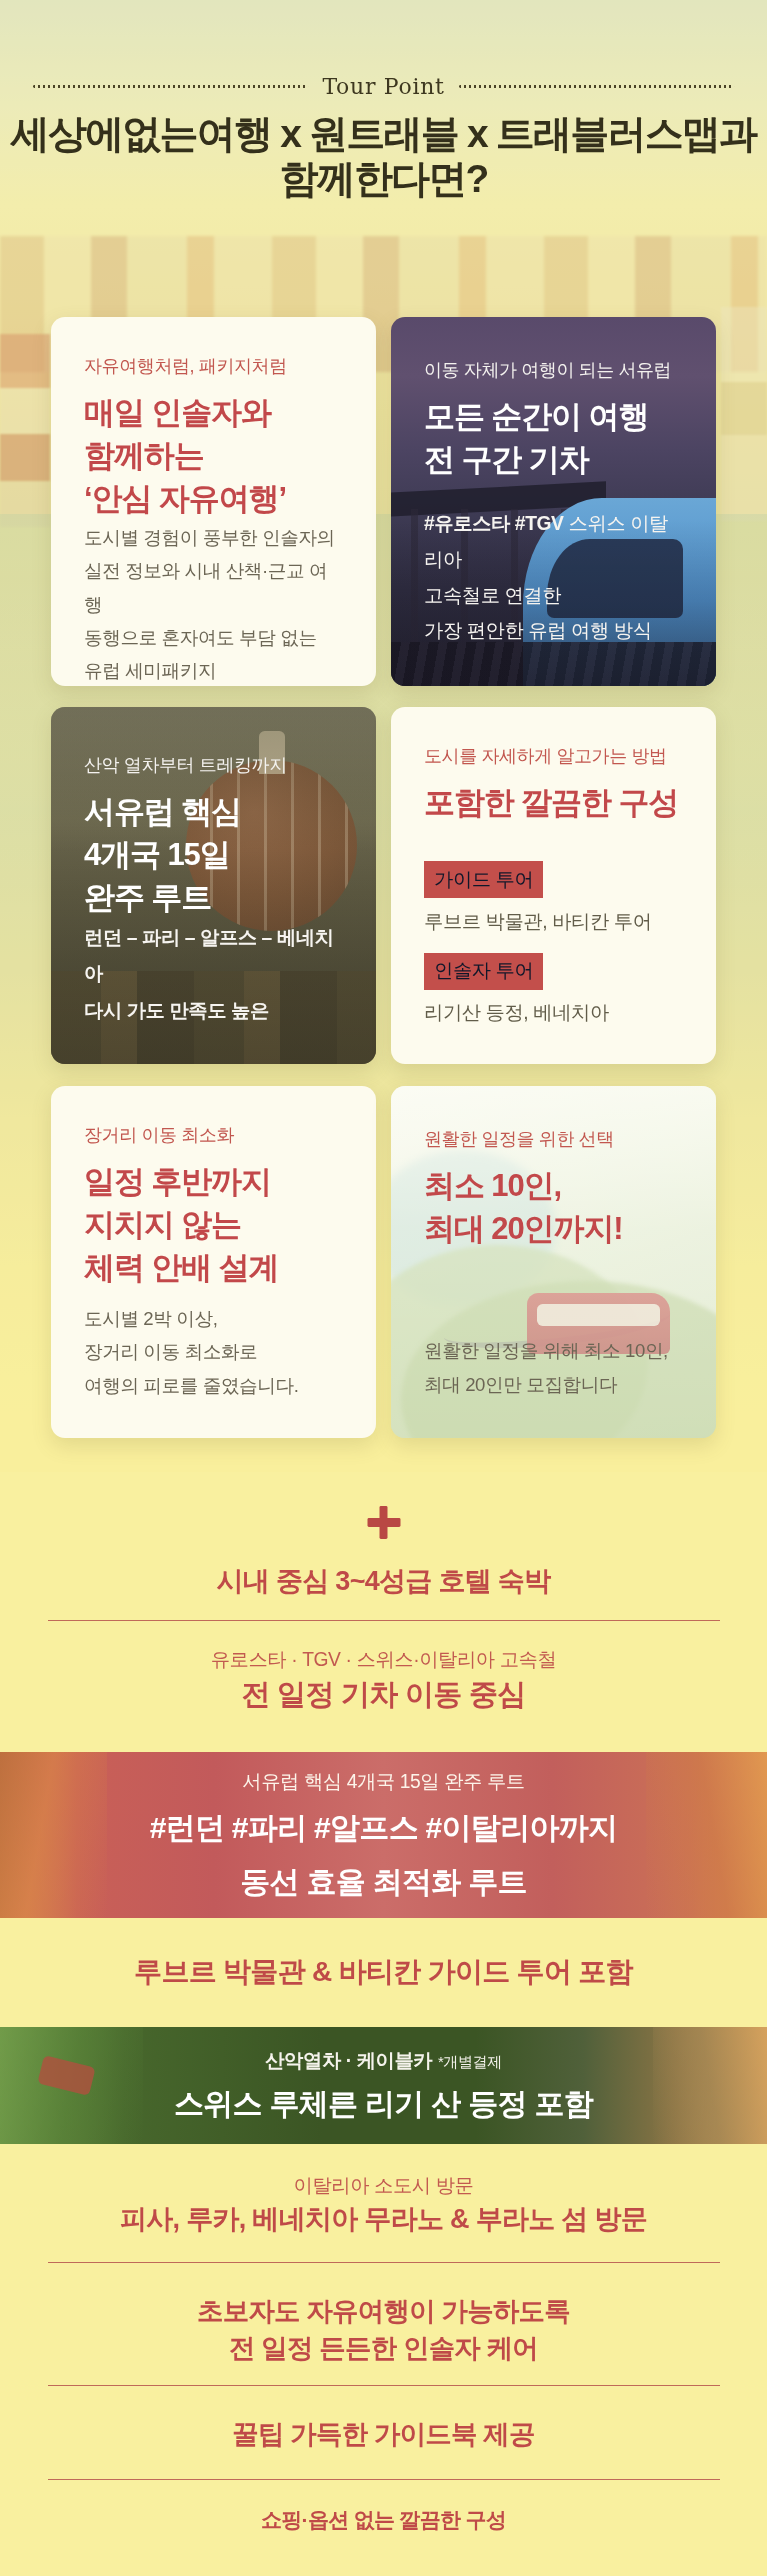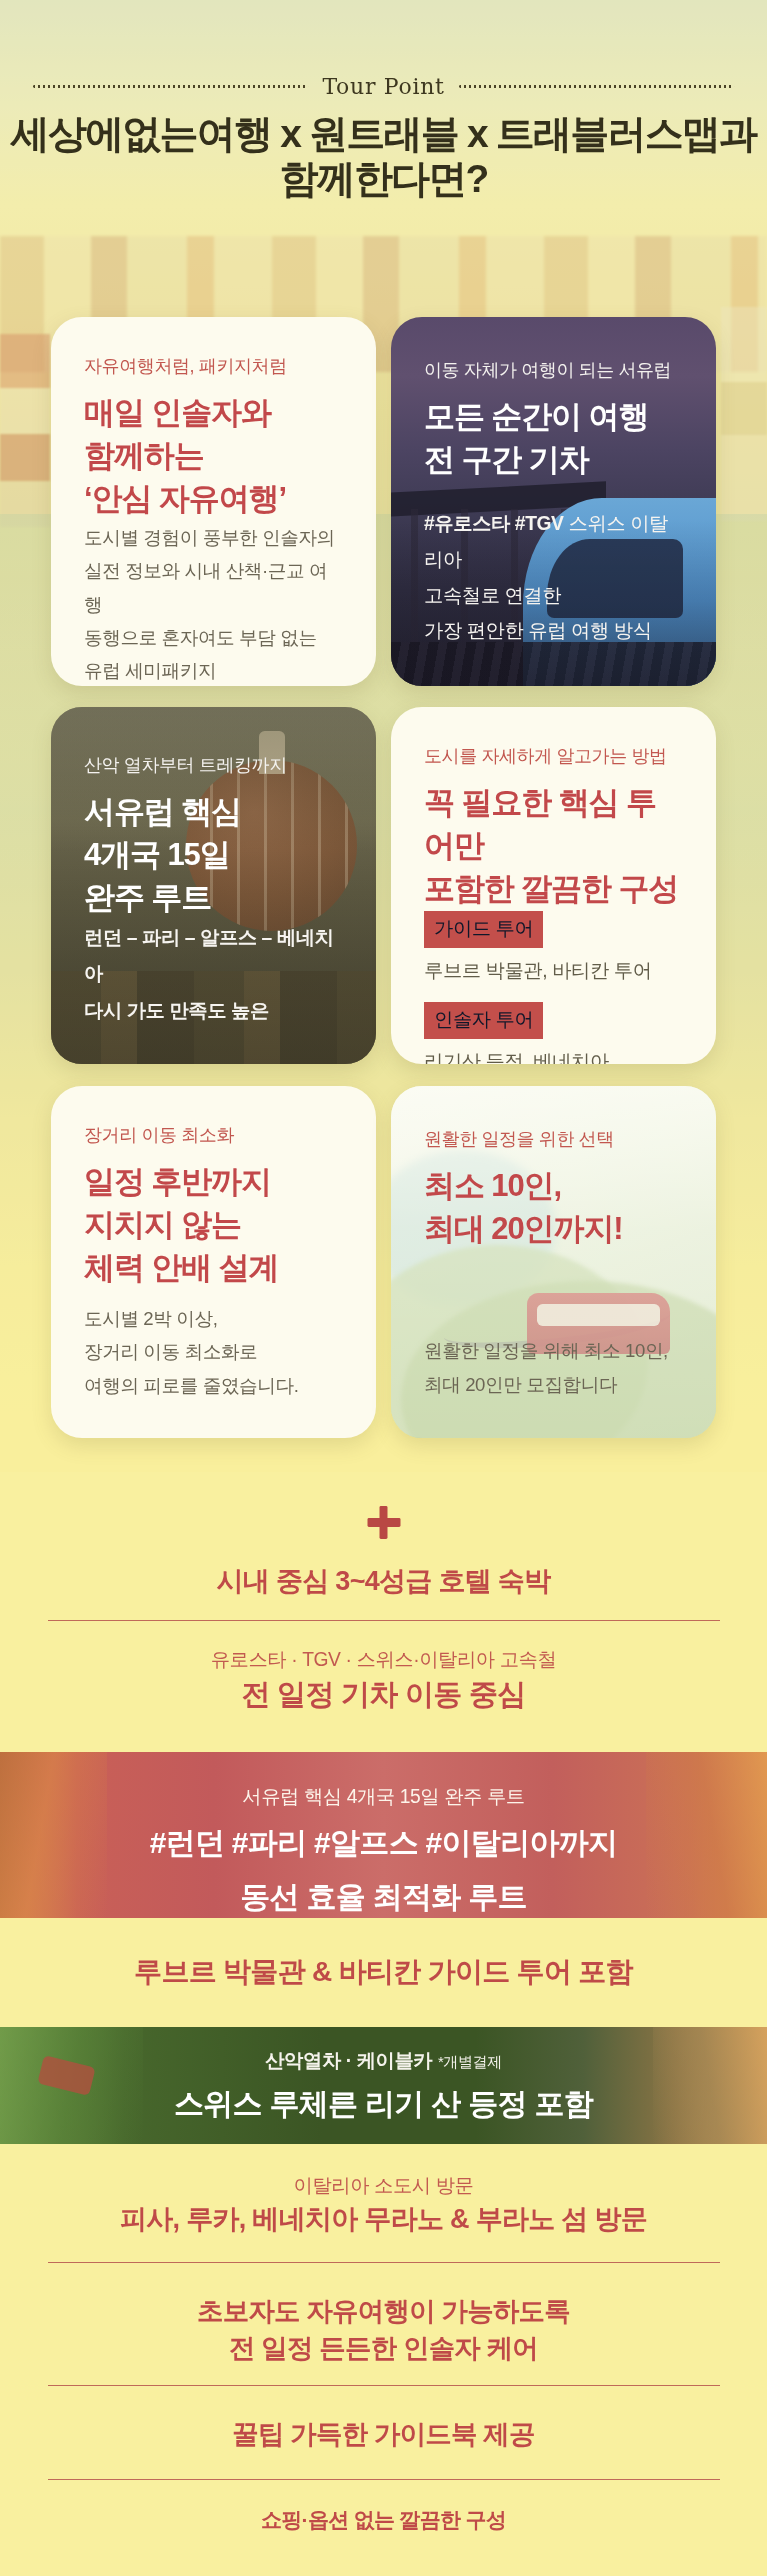--- a/index.html
+++ b/index.html
@@ -24,21 +24,21 @@
 
   
   .kicker-row{position:absolute;left:0;top:74px;width:767px;display:flex;align-items:center;justify-content:center;gap:14.3px;padding:0 32px;box-sizing:border-box;}
   .kicker-line{flex:1;max-width:275px;height:2.9px;border-radius:1.4px;
     background:repeating-linear-gradient(90deg,#4a4326 0 2.1px,rgba(0,0,0,0) 2.1px 5px);}
   .kicker-text{font-family:"DejaVu Serif",serif;font-size:22px;color:#3d371f;letter-spacing:0.7px;white-space:nowrap;}
   .main-title{position:absolute;left:0;top:111px;width:767px;text-align:center;
     color:#34301b;font-size:39px;font-weight:900;letter-spacing:-1.8px;line-height:1.16;}
 
   
-  .card{position:absolute;width:325px;border-radius:31px;box-sizing:border-box;overflow:hidden;
+  .card{position:absolute;width:325px;border-radius:14px;box-sizing:border-box;overflow:hidden;
     box-shadow:0 7.1px 20px rgba(110,100,50,.16);display:flex;flex-direction:column;padding:37px 33px 36px;}
   .card-white{background:#fdfbee;}
   .eyebrow{font-size:18px;letter-spacing:-0.4px;margin-bottom:14.3px;}
   .eyebrow-red{color:#c2574f;}
   .eyebrow-white{color:#f4f2ef;}
   .card-title{font-size:31px;font-weight:800;letter-spacing:-1.1px;line-height:1.38;}
   .title-red{color:#c2484a;}
   .title-white{color:#ffffff;}
   .card-spacer{flex:1;}
   .card-body{font-size:18.6px;line-height:1.8;letter-spacing:-0.4px;}
@@ -112,21 +112,21 @@
   .rail-eyebrow{top:1646px;}
   .rail-title{top:1675px;font-size:29px;}
   .divider{position:absolute;left:48px;width:672px;height:1.4px;background:#b6524c;opacity:.85;}
   .div1{top:1620px;}
   .div2{top:2262px;}
   .div3{top:2385px;}
   .div4{top:2479px;}
 
   
   .red-banner{position:absolute;left:0;top:1752px;width:767px;height:166px;overflow:hidden;
-    display:flex;flex-direction:column;align-items:center;justify-content:flex-end;row-gap:13px;
+    display:flex;flex-direction:column;align-items:center;justify-content:center;row-gap:13px;
     background:linear-gradient(90deg,#d88a50 0%,#c96057 10%,#c25a5b 28%,#cb6d69 50%,#c25f5c 72%,#cb7156 90%,#d8894b 100%);}
   .rb-left{position:absolute;left:0;top:0;width:107px;height:100%;opacity:.55;
     background:linear-gradient(100deg,#a85a30 0%,#d98544 40%,rgba(217,133,68,0) 100%);}
   .rb-right{position:absolute;right:0;top:0;width:121px;height:100%;opacity:.6;
     background:linear-gradient(260deg,#e7a254 0%,#cf7b47 45%,rgba(207,123,71,0) 100%);}
   .rb-eyebrow{position:relative;color:#fdf4ea;font-size:19.3px;letter-spacing:-0.4px;}
   .rb-line{position:relative;color:#ffffff;font-weight:800;font-size:30px;letter-spacing:-0.7px;}
 
   .louvre{top:1953px;font-size:28px;}
 
@@ -232,21 +232,20 @@
         <div>다시 가도 만족도 높은</div>
 
       </div>
     </div>
   </div>
 
   <div class="card card-white card4">
     <div class="card-inner">
       <div class="eyebrow eyebrow-red">도시를 자세하게 알고가는 방법</div>
       <div class="card-title title-red">
-        <div>꼭 필요한 핵심 투어만</div>
         <div>포함한 깔끔한 구성</div>
       </div>
       <div class="card-spacer"></div>
       <div class="badge">가이드 투어</div>
       <div class="badge-desc">
         <div>루브르 박물관, 바티칸 투어</div>
       </div>
       <div class="badge">인솔자 투어</div>
       <div class="badge-desc">
         <div>리기산 등정, 베네치아</div>

